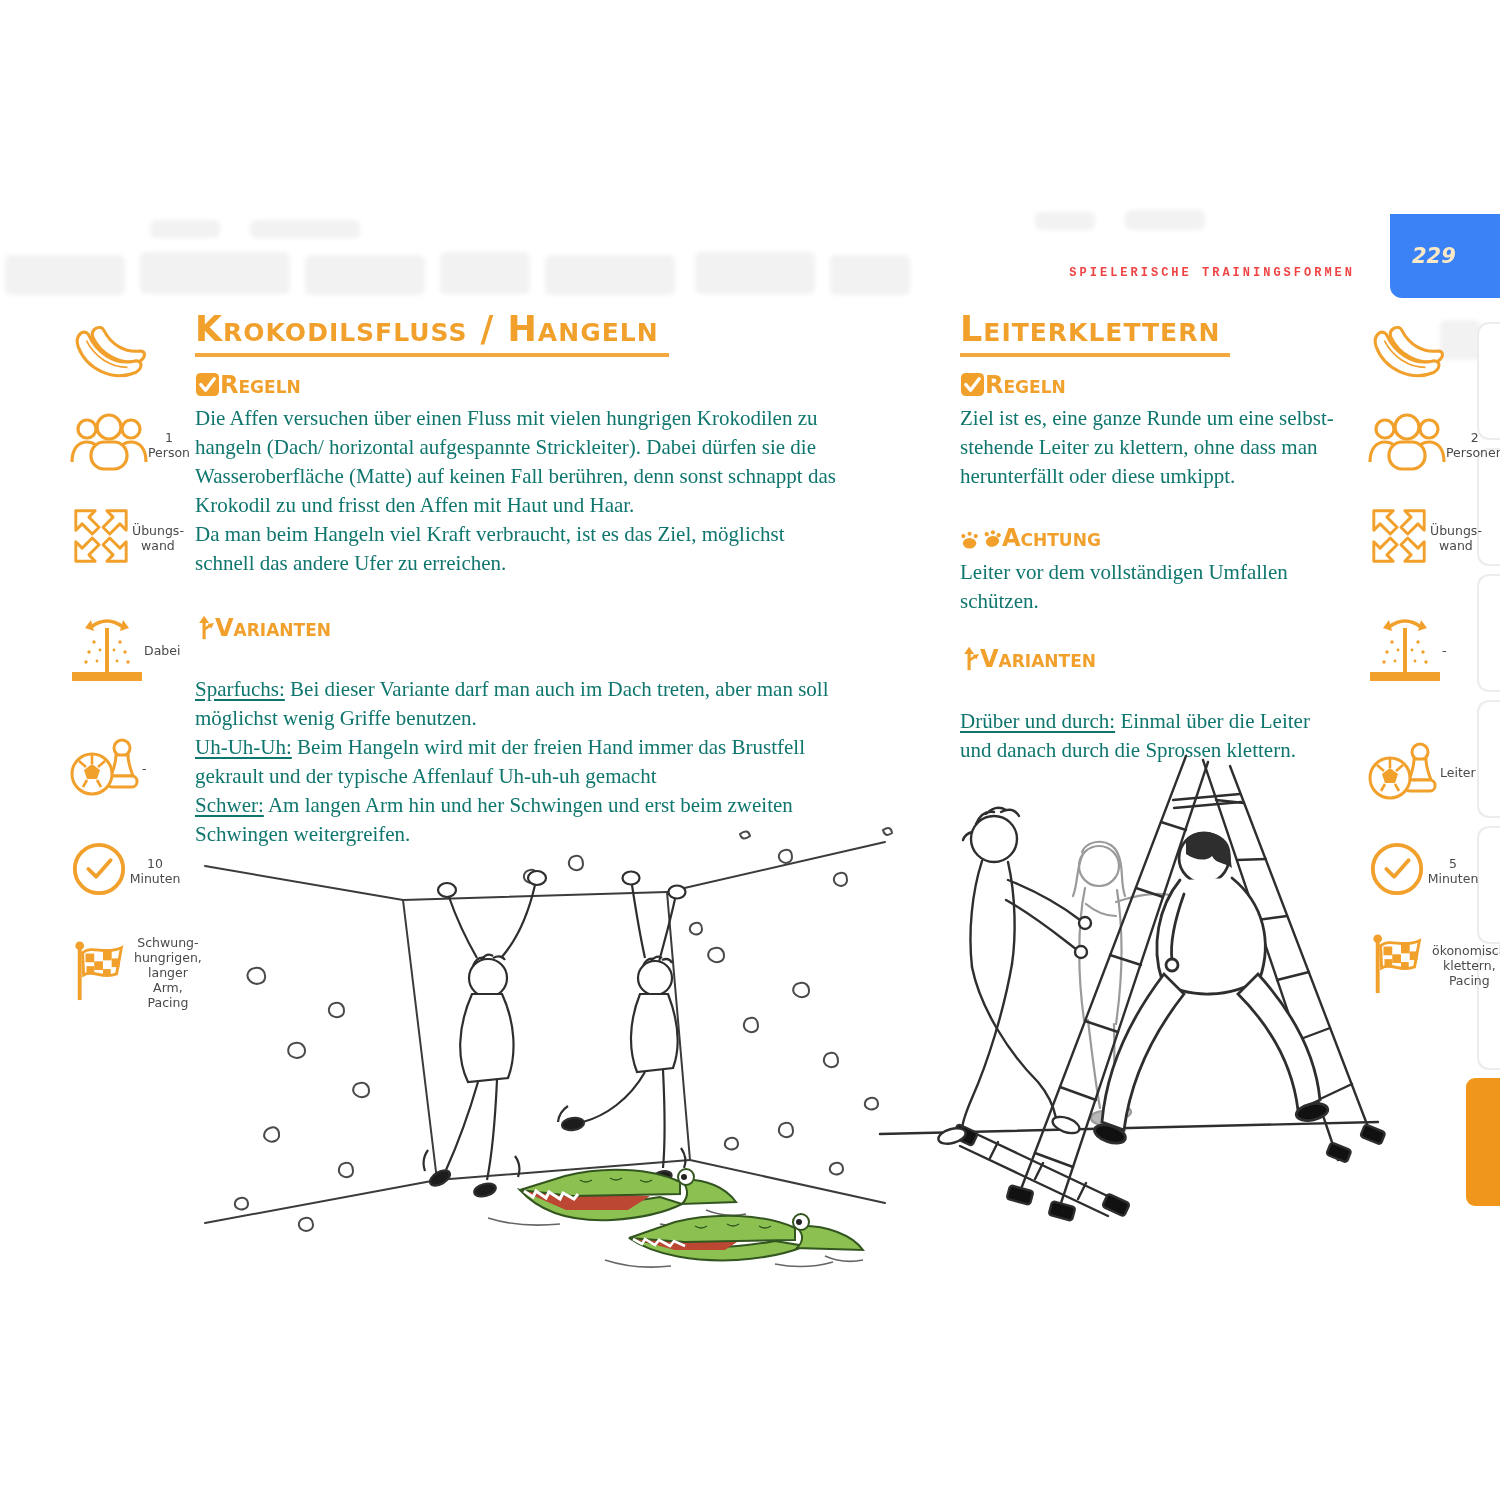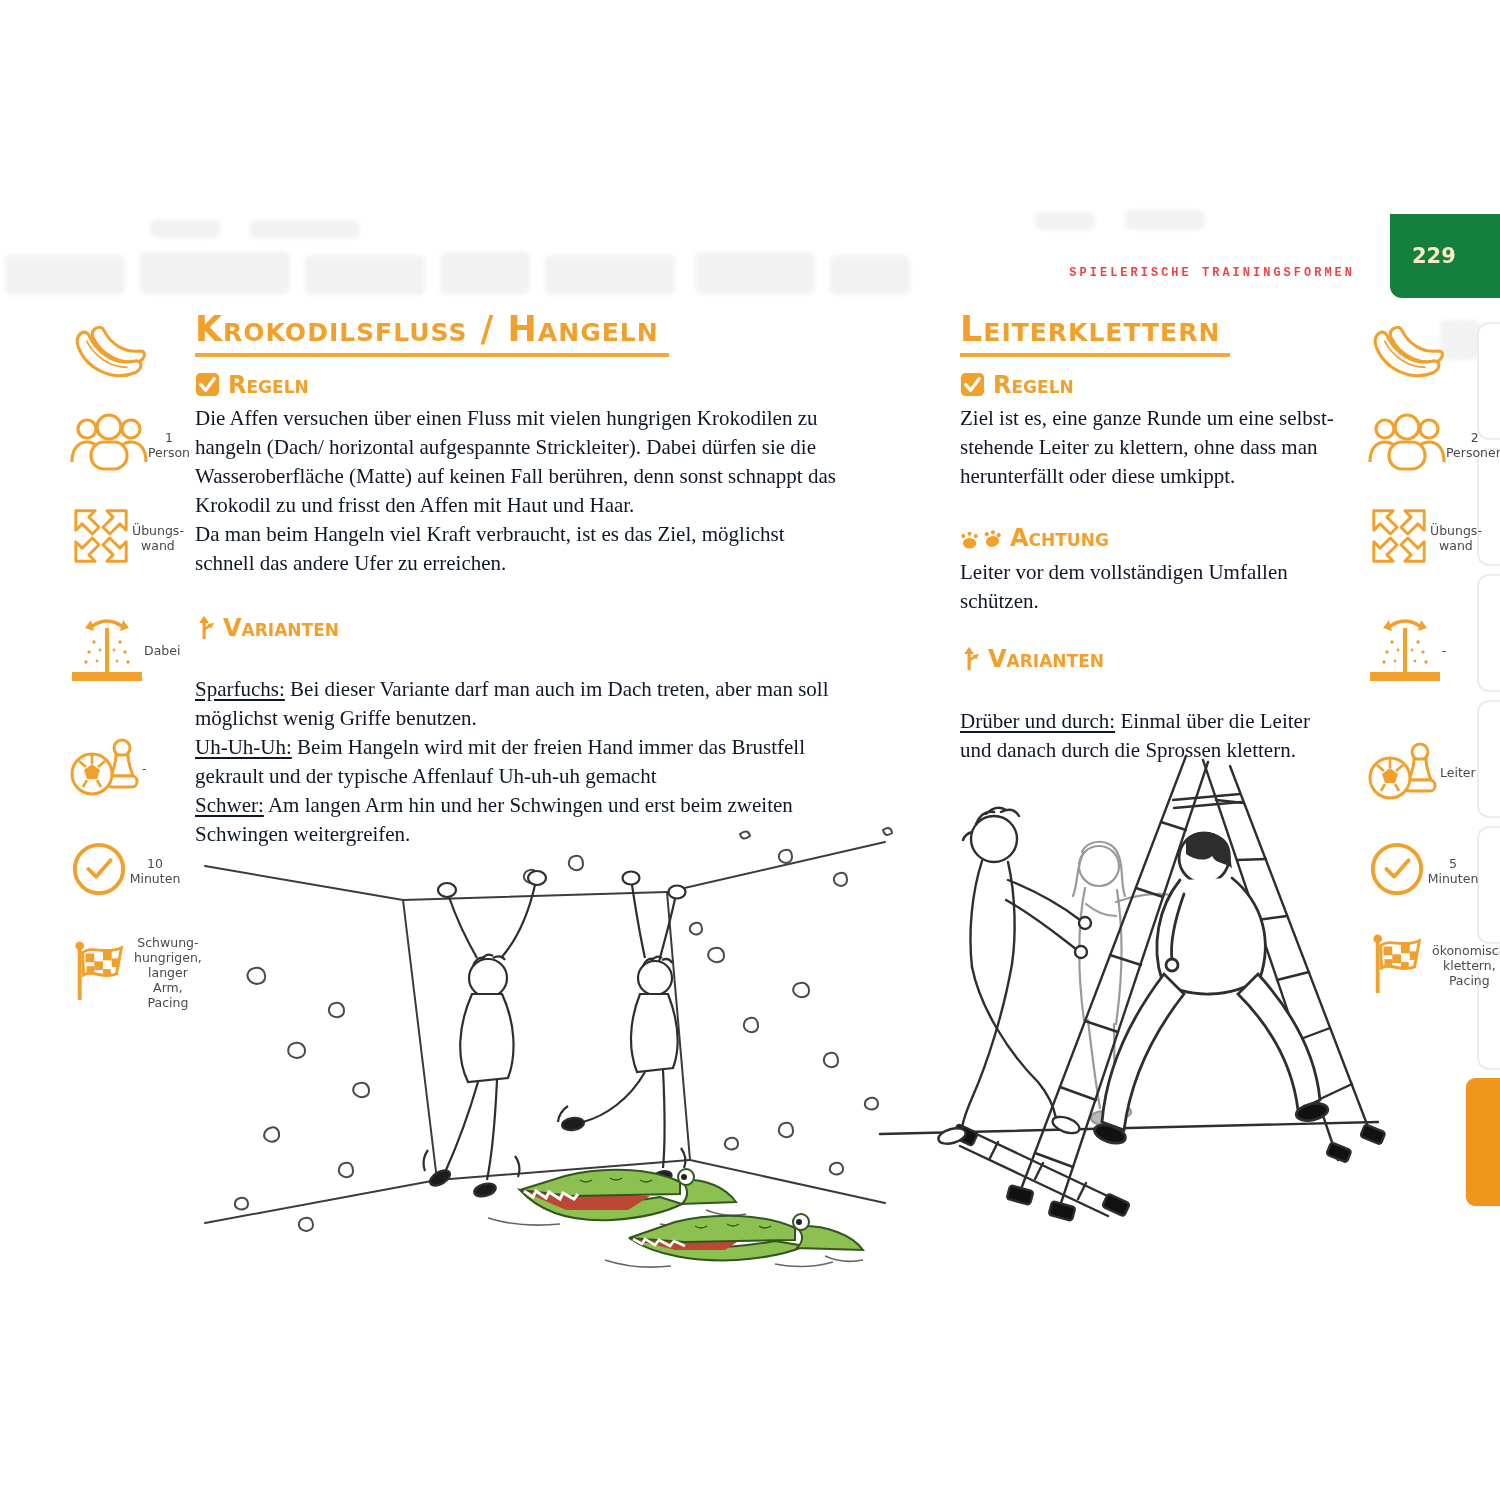--- a/index.html
+++ b/index.html
@@ -11,33 +11,33 @@
 
   
   .ghost{background:#f2f2f2;border-radius:6px;filter:blur(2px);}
 
   
   .page-header{
     font-family:"Liberation Mono", monospace;font-weight:bold;font-size:12px;
     letter-spacing:3px;color:#ef4444;text-align:right;white-space:nowrap;
   }
   .page-num{
-    background:#15803d;color:#FBE9C6;font-family:"DejaVu Sans", sans-serif;
+    background:#3b82f6;color:#FBE9C6;font-family:"DejaVu Sans", sans-serif;
     font-weight:bold;font-size:21px;border-radius:0 0 0 12px;
-    display:flex;align-items:center;padding-left:22px;box-sizing:border-box;
+    display:flex;align-items:center;padding-left:22px;box-sizing:border-box;font-style:italic;
   }
 
   
   .hand{font-family:"DejaVu Sans", sans-serif;font-weight:bold;font-variant:small-caps;color:#F1A02C;}
   .article-title{font-size:35px;letter-spacing:1px;line-height:1;
     border-bottom:4px solid #F2A93E;padding:0 10px 6px 0;display:inline-block;}
-  .section-head{font-size:24px;line-height:1;display:flex;align-items:center;gap:8px;}
+  .section-head{font-size:24px;line-height:1;display:flex;align-items:center;}
   .body-text{
     font-family:"Liberation Serif", serif;font-size:21px;line-height:29px;
-    color:#0f172a;white-space:pre-line;
+    color:#0f766e;white-space:pre-line;
   }
   .variant-lead{text-decoration:underline;text-decoration-thickness:2px;text-underline-offset:3px;margin-top:7px;}
 
   
   .side-item{width:112px;display:flex;flex-direction:row;align-items:center;}
   .side-label{
     font-family:"DejaVu Sans", sans-serif;font-size:12.5px;line-height:15px;
     color:#4A4A4A;text-align:center;white-space:pre-line;margin-top:3px;
   }
   .side-icon{display:block;}

